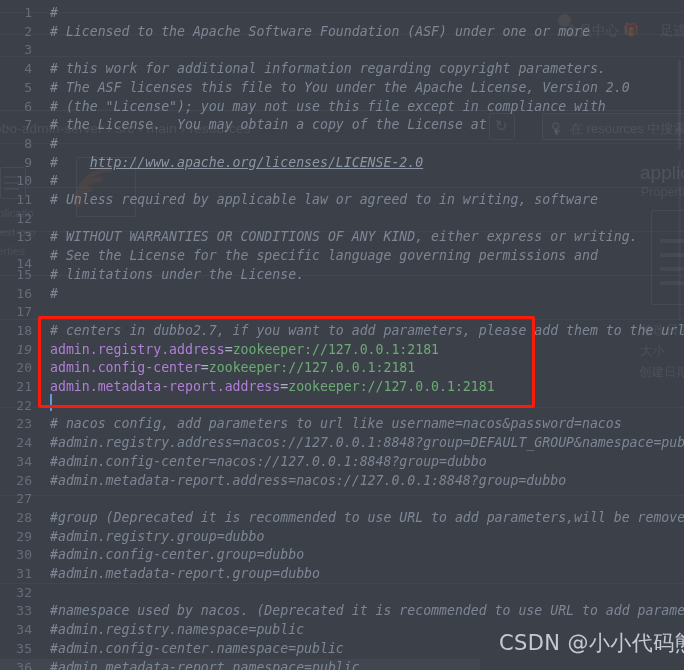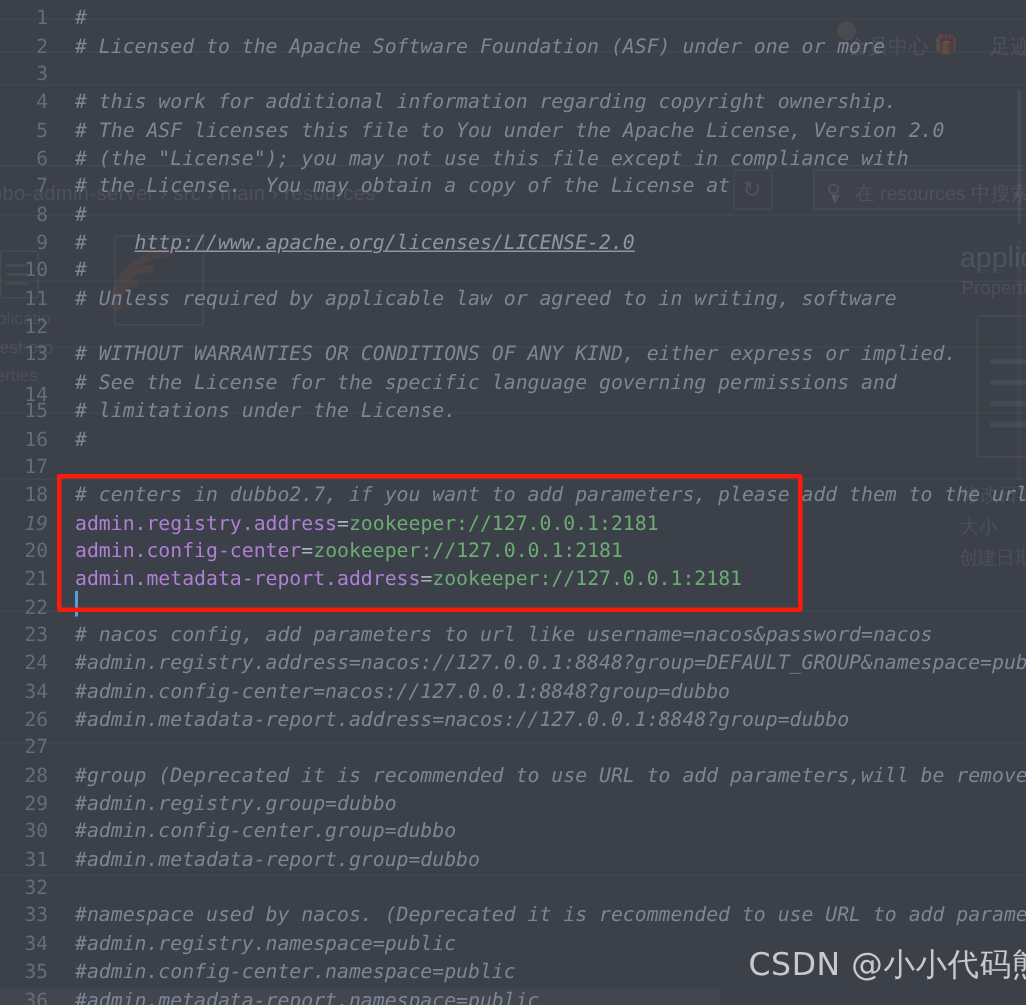--- a/index.html
+++ b/index.html
@@ -305,29 +305,29 @@
         <div class="lineno" style="top: 565px;">31</div>
         <div class="lineno" style="top: 583.7px;">32</div>
         <div class="lineno" style="top: 602.4px;">33</div>
         <div class="lineno" style="top: 621.1px;">34</div>
         <div class="lineno" style="top: 639.8px;">35</div>
         <div class="lineno" style="top: 658.5px;">36</div>
       </div>
     <div class="code-area">
         <div class="cline" style="top: 4px;"><span class="comment">#</span></div>
         <div class="cline" style="top: 22.7px;"><span class="comment"># Licensed to the Apache Software Foundation (ASF) under one or more</span></div>
-        <div class="cline" style="top: 60.1px;"><span class="comment"># this work for additional information regarding copyright ownership.</span></div>
+        <div class="cline" style="top: 60.1px;"><span class="comment"># this work for additional information regarding copyright parameters.</span></div>
         <div class="cline" style="top: 78.8px;"><span class="comment"># The ASF licenses this file to You under the Apache License, Version 2.0</span></div>
         <div class="cline" style="top: 97.5px;"><span class="comment"># (the "License"); you may not use this file except in compliance with</span></div>
         <div class="cline" style="top: 116.2px;"><span class="comment"># the License.  You may obtain a copy of the License at</span></div>
         <div class="cline" style="top: 134.9px;"><span class="comment">#</span></div>
         <div class="cline" style="top: 153.6px;"><span class="comment">#    </span><span class="link">http://www.apache.org/licenses/LICENSE-2.0</span></div>
         <div class="cline" style="top: 172.3px;"><span class="comment">#</span></div>
         <div class="cline" style="top: 191px;"><span class="comment"># Unless required by applicable law or agreed to in writing, software</span></div>
-        <div class="cline" style="top: 228.4px;"><span class="comment"># WITHOUT WARRANTIES OR CONDITIONS OF ANY KIND, either express or implied.</span></div>
+        <div class="cline" style="top: 228.4px;"><span class="comment"># WITHOUT WARRANTIES OR CONDITIONS OF ANY KIND, either express or writing.</span></div>
         <div class="cline" style="top: 247.1px;"><span class="comment"># See the License for the specific language governing permissions and</span></div>
         <div class="cline" style="top: 265.8px;"><span class="comment"># limitations under the License.</span></div>
         <div class="cline" style="top: 284.5px;"><span class="comment">#</span></div>
         <div class="cline" style="top: 303.2px;"></div>
         <div class="cline" style="top: 321.9px;"><span class="comment"># centers in dubbo2.7, if you want to add parameters, please add them to the url</span></div>
         <div class="cline" style="top: 340.6px;"><span class="key">admin.registry.address</span><span class="eq">=</span><span class="val">zookeeper://127.0.0.1:2181</span></div>
         <div class="cline" style="top: 359.3px;"><span class="key">admin.config-center</span><span class="eq">=</span><span class="val">zookeeper://127.0.0.1:2181</span></div>
         <div class="cline" style="top: 378px;"><span class="key">admin.metadata-report.address</span><span class="eq">=</span><span class="val">zookeeper://127.0.0.1:2181</span></div>
         <div class="cline" style="top: 396.7px;"></div>
         <div class="cline" style="top: 415.4px;"><span class="comment"># nacos config, add parameters to url like username=nacos&amp;password=nacos</span></div>

